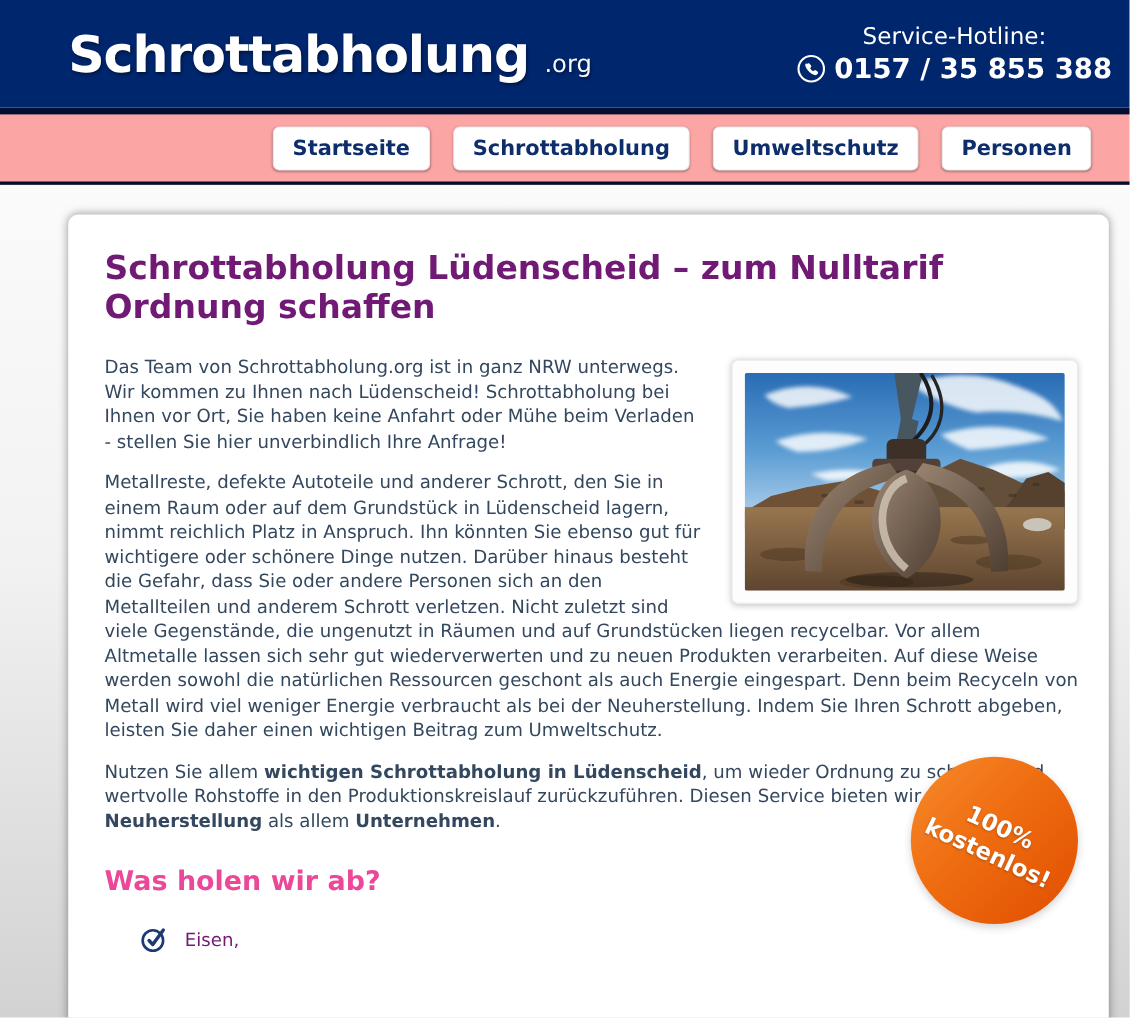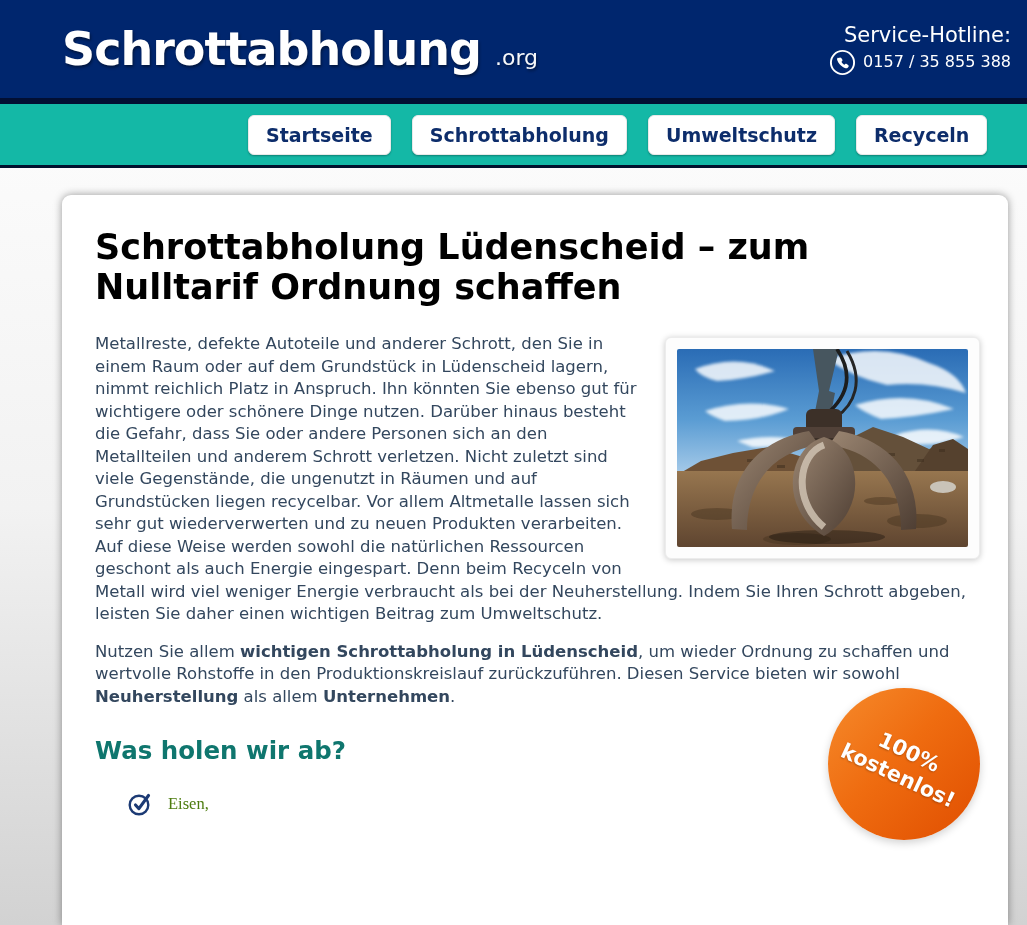--- a/index.html
+++ b/index.html
@@ -10,74 +10,74 @@
   
   .site-header{
     height:98px; background:#00266e; display:flex;
     justify-content:space-between; align-items:center;
     padding:0 16px 0 62px;
   }
   .logo{ color:#ffffff; text-decoration:none; display:flex; align-items:baseline;
     text-shadow:1px 2px 3px rgba(0,0,0,.45); cursor:pointer;}
   .logo .logo-main{ font-size:46px; font-weight:bold; letter-spacing:-1px; }
   .logo .logo-suffix{ font-size:22px; font-weight:normal; margin-left:14px; opacity:.97; }
-  .hotline{ color:#ffffff; text-align:right; line-height:1.25; }
+  .hotline{ color:#ffffff; text-align:center; line-height:1.25; }
   .hotline-label{ font-size:21px; }
   .hotline-number-row{ display:flex; align-items:center; justify-content:flex-end; gap:7px; }
-  .hotline-number{ font-size:16px; font-weight:normal; color:#fff; text-decoration:none; cursor:pointer;}
+  .hotline-number{ font-size:25px; font-weight:bold; color:#fff; text-decoration:none; cursor:pointer;}
   .phone-icon svg{ display:block; }
 
   
   .main-nav{
-    height:70px; background:#14b8a6;
+    height:70px; background:#fca5a5;
     border-top:6px solid #020f33; border-bottom:3px solid #01102d;
     display:flex; align-items:center; padding-left:248px; gap:21px;
   }
   .nav-btn{
     background:#ffffff; color:#0d2d6b; text-decoration:none;
     font-size:19px; font-weight:600; padding:8px 17px;
     border-radius:6px; border:1px solid #e9e9e9; cursor:pointer;
     box-shadow:0 1px 2px rgba(0,0,0,.3);
   }
 
   
   .page{ height:757px; }
   .content-card{
     position:relative; margin-left:62px; margin-top:27px;
     width:946px; min-height:730px; background:#ffffff;
     border-radius:9px 9px 0 0;
     box-shadow:0 0 9px rgba(0,0,0,.4);
     padding:32px 28px 40px 31px;
   }
   h1.page-title{
-    color:#000000; font-size:35px; font-weight:bold;
+    color:#701a75; font-size:30px; font-weight:bold;
     letter-spacing:0; margin:0 0 26px 2px;
   }
   .content-card p{
     color:#33475e; font-size:16.5px; line-height:22.5px; margin:0 0 15px 2px;
   }
   .content-card p strong{ font-weight:bold; }
 
   .photo-frame{
     float:right; width:315px; margin:4px 0 14px 24px;
     background:#fdfdfd; border:1px solid #ececec; border-radius:6px;
     padding:11px; box-shadow:0 1px 6px rgba(0,0,0,.22);
   }
   .photo-frame svg{ display:block; border-radius:2px; }
 
   h2.section-title{
-    color:#0f766e; font-size:24.5px; font-weight:bold;
+    color:#ec4899; font-size:24.5px; font-weight:bold;
     margin:28px 0 14px 2px;
   }
   .section-intro{ max-width:705px; }
 
   ul.checklist{ list-style:none; margin:26px 0 0 34px; }
   ul.checklist li{
     display:flex; align-items:center; gap:15px; margin-bottom:23px;
-    color:#4d7c0f; font-size:16.5px;font-family:Liberation Serif, serif;
+    color:#701a75; font-size:16.5px;
   }
   .check-icon svg{ display:block; }
 
   .badge{
     position:absolute; left:766px; top:493px; width:152px; height:152px;
     border-radius:50%;
     background:linear-gradient(135deg,#f68b2c 0%,#ef6c10 45%,#e04e00 100%);
     box-shadow:0 3px 8px rgba(0,0,0,.18);
     display:flex; align-items:center; justify-content:center;
   }
@@ -106,21 +106,21 @@
       </span>
       <a class="hotline-number">0157 / 35 855 388</a>
     </div>
   </div>
 </header>
 
 <nav class="main-nav">
   <a class="nav-btn">Startseite</a>
   <a class="nav-btn">Schrottabholung</a>
   <a class="nav-btn">Umweltschutz</a>
-  <a class="nav-btn">Recyceln</a>
+  <a class="nav-btn">Personen</a>
 </nav>
 
 <div class="page">
   <main class="content-card">
 
     <h1 class="page-title">Schrottabholung Lüdenscheid – zum Nulltarif Ordnung schaffen</h1>
 
     <div class="photo-frame">
       <svg width="291" height="198" viewBox="0 0 291 198">
         <defs>
@@ -181,20 +181,21 @@
         <rect x="129" y="60" width="36" height="36" rx="6" fill="#3c3028"></rect>
         <rect x="116" y="78" width="62" height="11" rx="4" fill="#514138"></rect>
 
         <path d="M132 82 C 86 90, 50 122, 55 180 L70 181 C 70 132, 98 102, 142 96 Z" fill="url(#tine)"></path>
         <path d="M162 82 C 208 90, 244 122, 239 180 L224 181 C 224 132, 196 102, 152 96 Z" fill="url(#tine)"></path>
         <path d="M147 88 C 110 98, 101 160, 147 187 C 193 160, 184 98, 147 88 Z" fill="url(#tine)"></path>
         <path d="M147 96 C 121 105, 115 152, 147 178" stroke="#cfc2b2" stroke-width="7" fill="none" opacity="0.85"></path>
       </svg>
     </div>
 
+    <p>Das Team von Schrottabholung.org ist in ganz NRW unterwegs. Wir kommen zu Ihnen nach Lüdenscheid! Schrottabholung bei Ihnen vor Ort, Sie haben keine Anfahrt oder Mühe beim Verladen - stellen Sie hier unverbindlich Ihre Anfrage!</p>
     <p>Metallreste, defekte Autoteile und anderer Schrott, den Sie in einem Raum oder auf dem Grundstück in Lüdenscheid lagern, nimmt reichlich Platz in Anspruch. Ihn könnten Sie ebenso gut für wichtigere oder schönere Dinge nutzen. Darüber hinaus besteht die Gefahr, dass Sie oder andere Personen sich an den Metallteilen und anderem Schrott verletzen. Nicht zuletzt sind viele Gegenstände, die ungenutzt in Räumen und auf Grundstücken liegen recycelbar. Vor allem Altmetalle lassen sich sehr gut wiederverwerten und zu neuen Produkten verarbeiten. Auf diese Weise werden sowohl die natürlichen Ressourcen geschont als auch Energie eingespart. Denn beim Recyceln von Metall wird viel weniger Energie verbraucht als bei der Neuherstellung. Indem Sie Ihren Schrott abgeben, leisten Sie daher einen wichtigen Beitrag zum Umweltschutz.</p>
     <p><span>Nutzen Sie allem </span><strong>wichtigen Schrottabholung in Lüdenscheid</strong><span>, um wieder Ordnung zu schaffen und wertvolle Rohstoffe in den Produktionskreislauf zurückzuführen. Diesen Service bieten wir sowohl </span><strong>Neuherstellung</strong><span> als allem </span><strong>Unternehmen</strong><span>.</span></p>
 
     <h2 class="section-title">Was holen wir ab?</h2>
 
     <ul class="checklist">
       <li>
         <span class="check-icon">
           <svg width="26" height="26" viewBox="0 0 26 26">
             <circle cx="12" cy="14" r="9.3" fill="none" stroke="#1c3a74" stroke-width="2.4"></circle>

